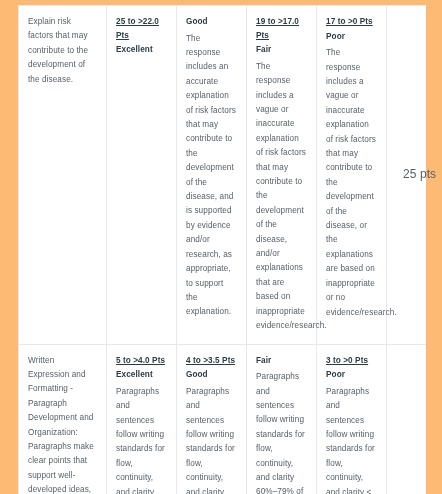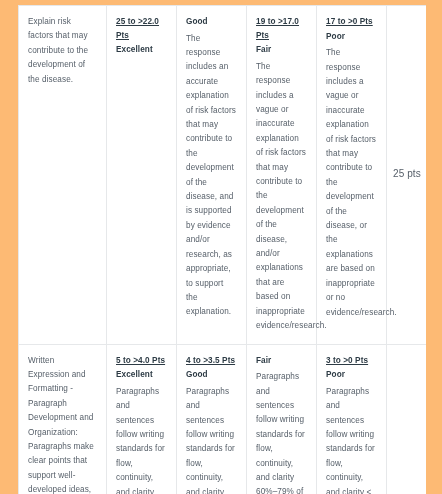--- a/index.html
+++ b/index.html
@@ -60,23 +60,24 @@
     color:#2d3b45;
     font-weight:bold;
     font-size:8.2px;
     line-height:13.6px;
     margin:0 0 3px 0;
   }
   .rating-desc{ margin:0; }
   .criterion-text{ margin:0; }
   .points-text{
     color:#57606a;
-    font-size:10px;
+    font-size:12px;
     line-height:14px;
     white-space:nowrap;
+    margin-left:10px;
   }
   .row-1 .cell{ padding-top:9px; }
   .row-2 .cell{ padding-top:9px; }
   .row-1{ min-height:197px; }
   .row-2{ min-height:285px; }
   .row-2 .cell-points{ align-items:center; }
 </style>
 </head>
 <body>
 

